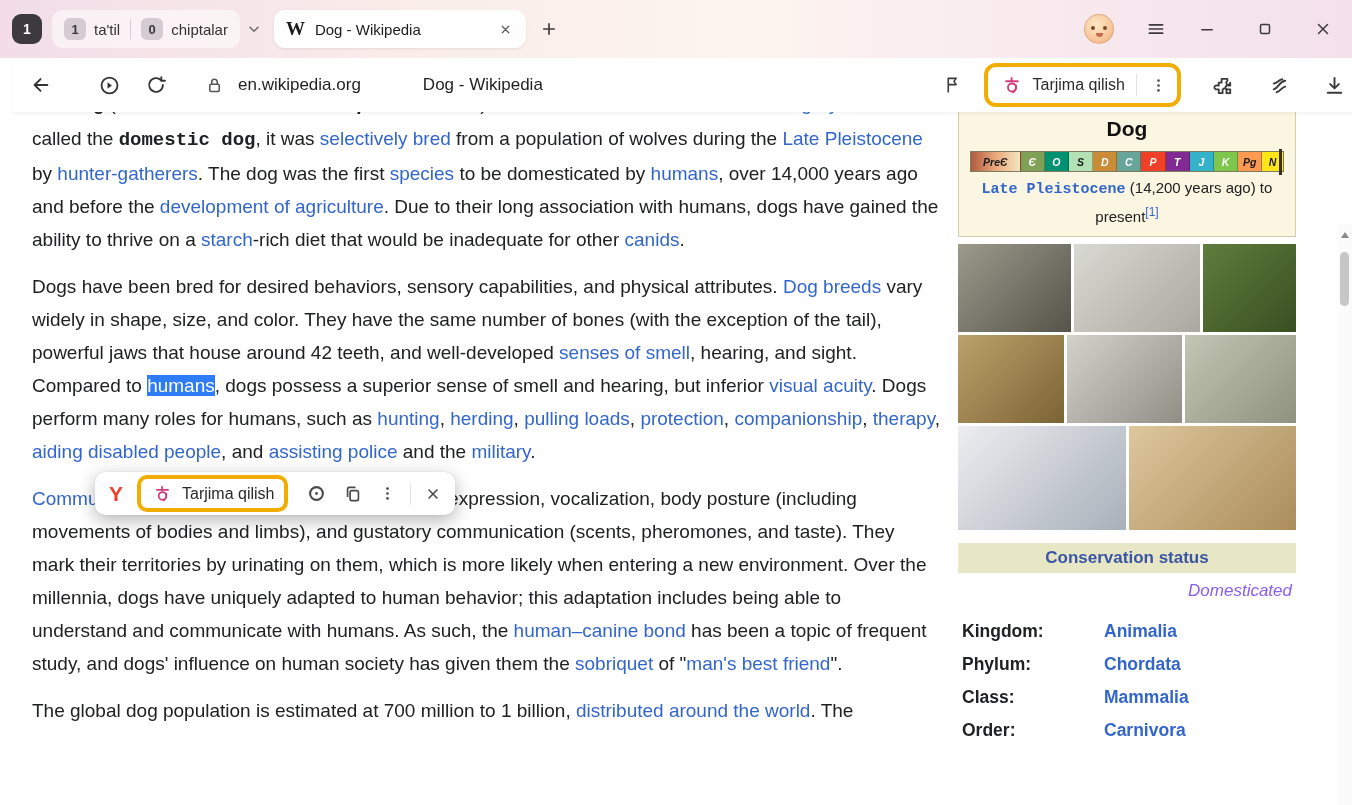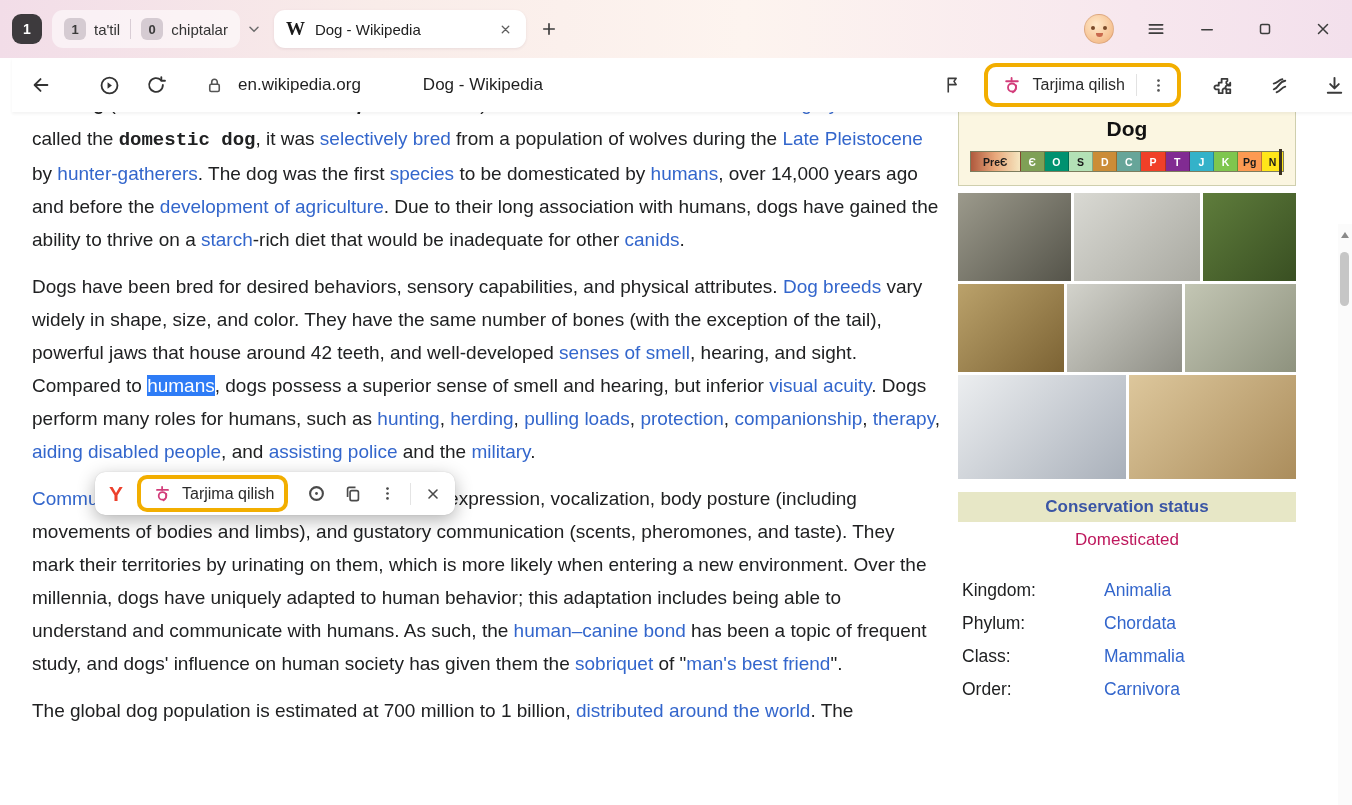--- a/index.html
+++ b/index.html
@@ -97,41 +97,41 @@
   .cream {
     background:#fbf6e1; border:1px solid #cfcfae; border-top:none;
     padding:3px 8px 8px 8px; text-align:center;
   }
   .ib-title { font-size:21px; font-weight:bold; color:#111; padding:2px 0 3px; }
   .temporal { font-size:14.5px; color:#1a1a1a; }
   .temporal .pfx, .temporal .val { font-weight:bold; }
   .temporal .ma { color:#3366cc; font-weight:bold; cursor:pointer; }
   .geo-bar {
     width:314px; height:21px; margin:7px auto 5px; display:flex; position:relative;
-    border:1px solid #7d7d5e; background:#fff;
+    border:1px solid #7d7d5e; background:#fff;font-style:italic;
   }
   .tseg {
     display:flex; align-items:center; justify-content:center; height:100%;
     font-size:10.5px; font-weight:bold; border-right:1px solid rgba(0,0,0,0.25);
     overflow:hidden; cursor:pointer;
   }
   .tseg:last-child { border-right:none; }
   .range-marker { position:absolute; right:1px; top:-3px; width:3px; height:26px; background:#3a3020; z-index:2; }
   .range-line { font-size:15px; line-height:22px; margin-top:3px; }
   .photos { margin-top:7px; display:flex; flex-direction:column; gap:3px; }
   .prow { display:flex; gap:3px; height:88px; }
   .prow:nth-child(3) { height:104px; }
   .photo { height:100%; cursor:pointer; }
   .ib-header {
     margin-top:13px; background:#e7e7c6; color:#3a55a5; font-weight:bold; text-align:center;
     font-size:17px; padding:5px 4px; position:relative;
   }
-  .ib-value { text-align:center; padding:8px 4px; color:#be185d; }
+  .ib-value { text-align:right; padding:8px 4px; color:#8b5cf6;font-style:italic; }
   .edit-pencil { position:absolute; right:10px; top:6px; cursor:pointer; }
-  .cls-table { margin-top:16px; padding:0 4px; }
+  .cls-table { margin-top:6px; padding:0 4px;font-weight:bold; }
   .cls-row { display:flex; padding:6px 0; font-size:17.5px; }
   .cls-label { width:142px; color:#202122; }
   .cls-value { color:#3366cc; cursor:pointer; }
 
   
   .scrollbar { position:absolute; right:0; top:112px; width:14px; height:693px; background:#fbfbfb; z-index:30; }
   .sb-up, .sb-down { position:absolute; left:3px; width:0; height:0; border-left:4px solid transparent; border-right:4px solid transparent; }
   .sb-up { top:8px; border-bottom:6px solid #8a8a8a; }
   .sb-thumb { position:absolute; left:2px; top:28px; width:9px; height:54px; border-radius:5px; background:#c6c6c6; }
 </style>
@@ -302,20 +302,21 @@
           <div class="tseg" style="flex: 1 1 0%; background: rgb(179, 225, 182); color: rgb(26, 26, 26);">S</div>
           <div class="tseg" style="flex: 1 1 0%; background: rgb(203, 140, 55); color: rgb(255, 255, 255);">D</div>
           <div class="tseg" style="flex: 1 1 0%; background: rgb(103, 165, 153); color: rgb(255, 255, 255);">C</div>
           <div class="tseg" style="flex: 1 1 0%; background: rgb(240, 64, 40); color: rgb(255, 255, 255);">P</div>
           <div class="tseg" style="flex: 1 1 0%; background: rgb(129, 43, 146); color: rgb(255, 255, 255);">T</div>
           <div class="tseg" style="flex: 1 1 0%; background: rgb(52, 178, 201); color: rgb(255, 255, 255);">J</div>
           <div class="tseg" style="flex: 1 1 0%; background: rgb(127, 198, 78); color: rgb(255, 255, 255);">K</div>
           <div class="tseg" style="flex: 1 1 0%; background: rgb(253, 154, 82); color: rgb(26, 26, 26);">Pg</div>
           <div class="tseg" style="flex: 0.9 1 0%; background: rgb(255, 230, 25); color: rgb(26, 26, 26);">N</div>
         </div>
+      <div class="range-line"><span class="lnk b">Late Pleistocene</span><span> (14,200 years ago) to present</span><span class="ref">[1]</span></div>
     </div>
 
     <div class="photos">
         <div class="prow">
           <div class="photo" style="flex: 1.12 1 0%; background: linear-gradient(135deg, rgb(156, 154, 140), rgb(85, 84, 74));"></div>
           <div class="photo" style="flex: 1.25 1 0%; background: linear-gradient(135deg, rgb(217, 217, 211), rgb(169, 169, 161));"></div>
           <div class="photo" style="flex: 0.92 1 0%; background: linear-gradient(135deg, rgb(95, 125, 60), rgb(57, 79, 34));"></div>
         </div>
         <div class="prow">
           <div class="photo" style="flex: 1.05 1 0%; background: linear-gradient(135deg, rgb(187, 162, 107), rgb(124, 99, 52));"></div>

